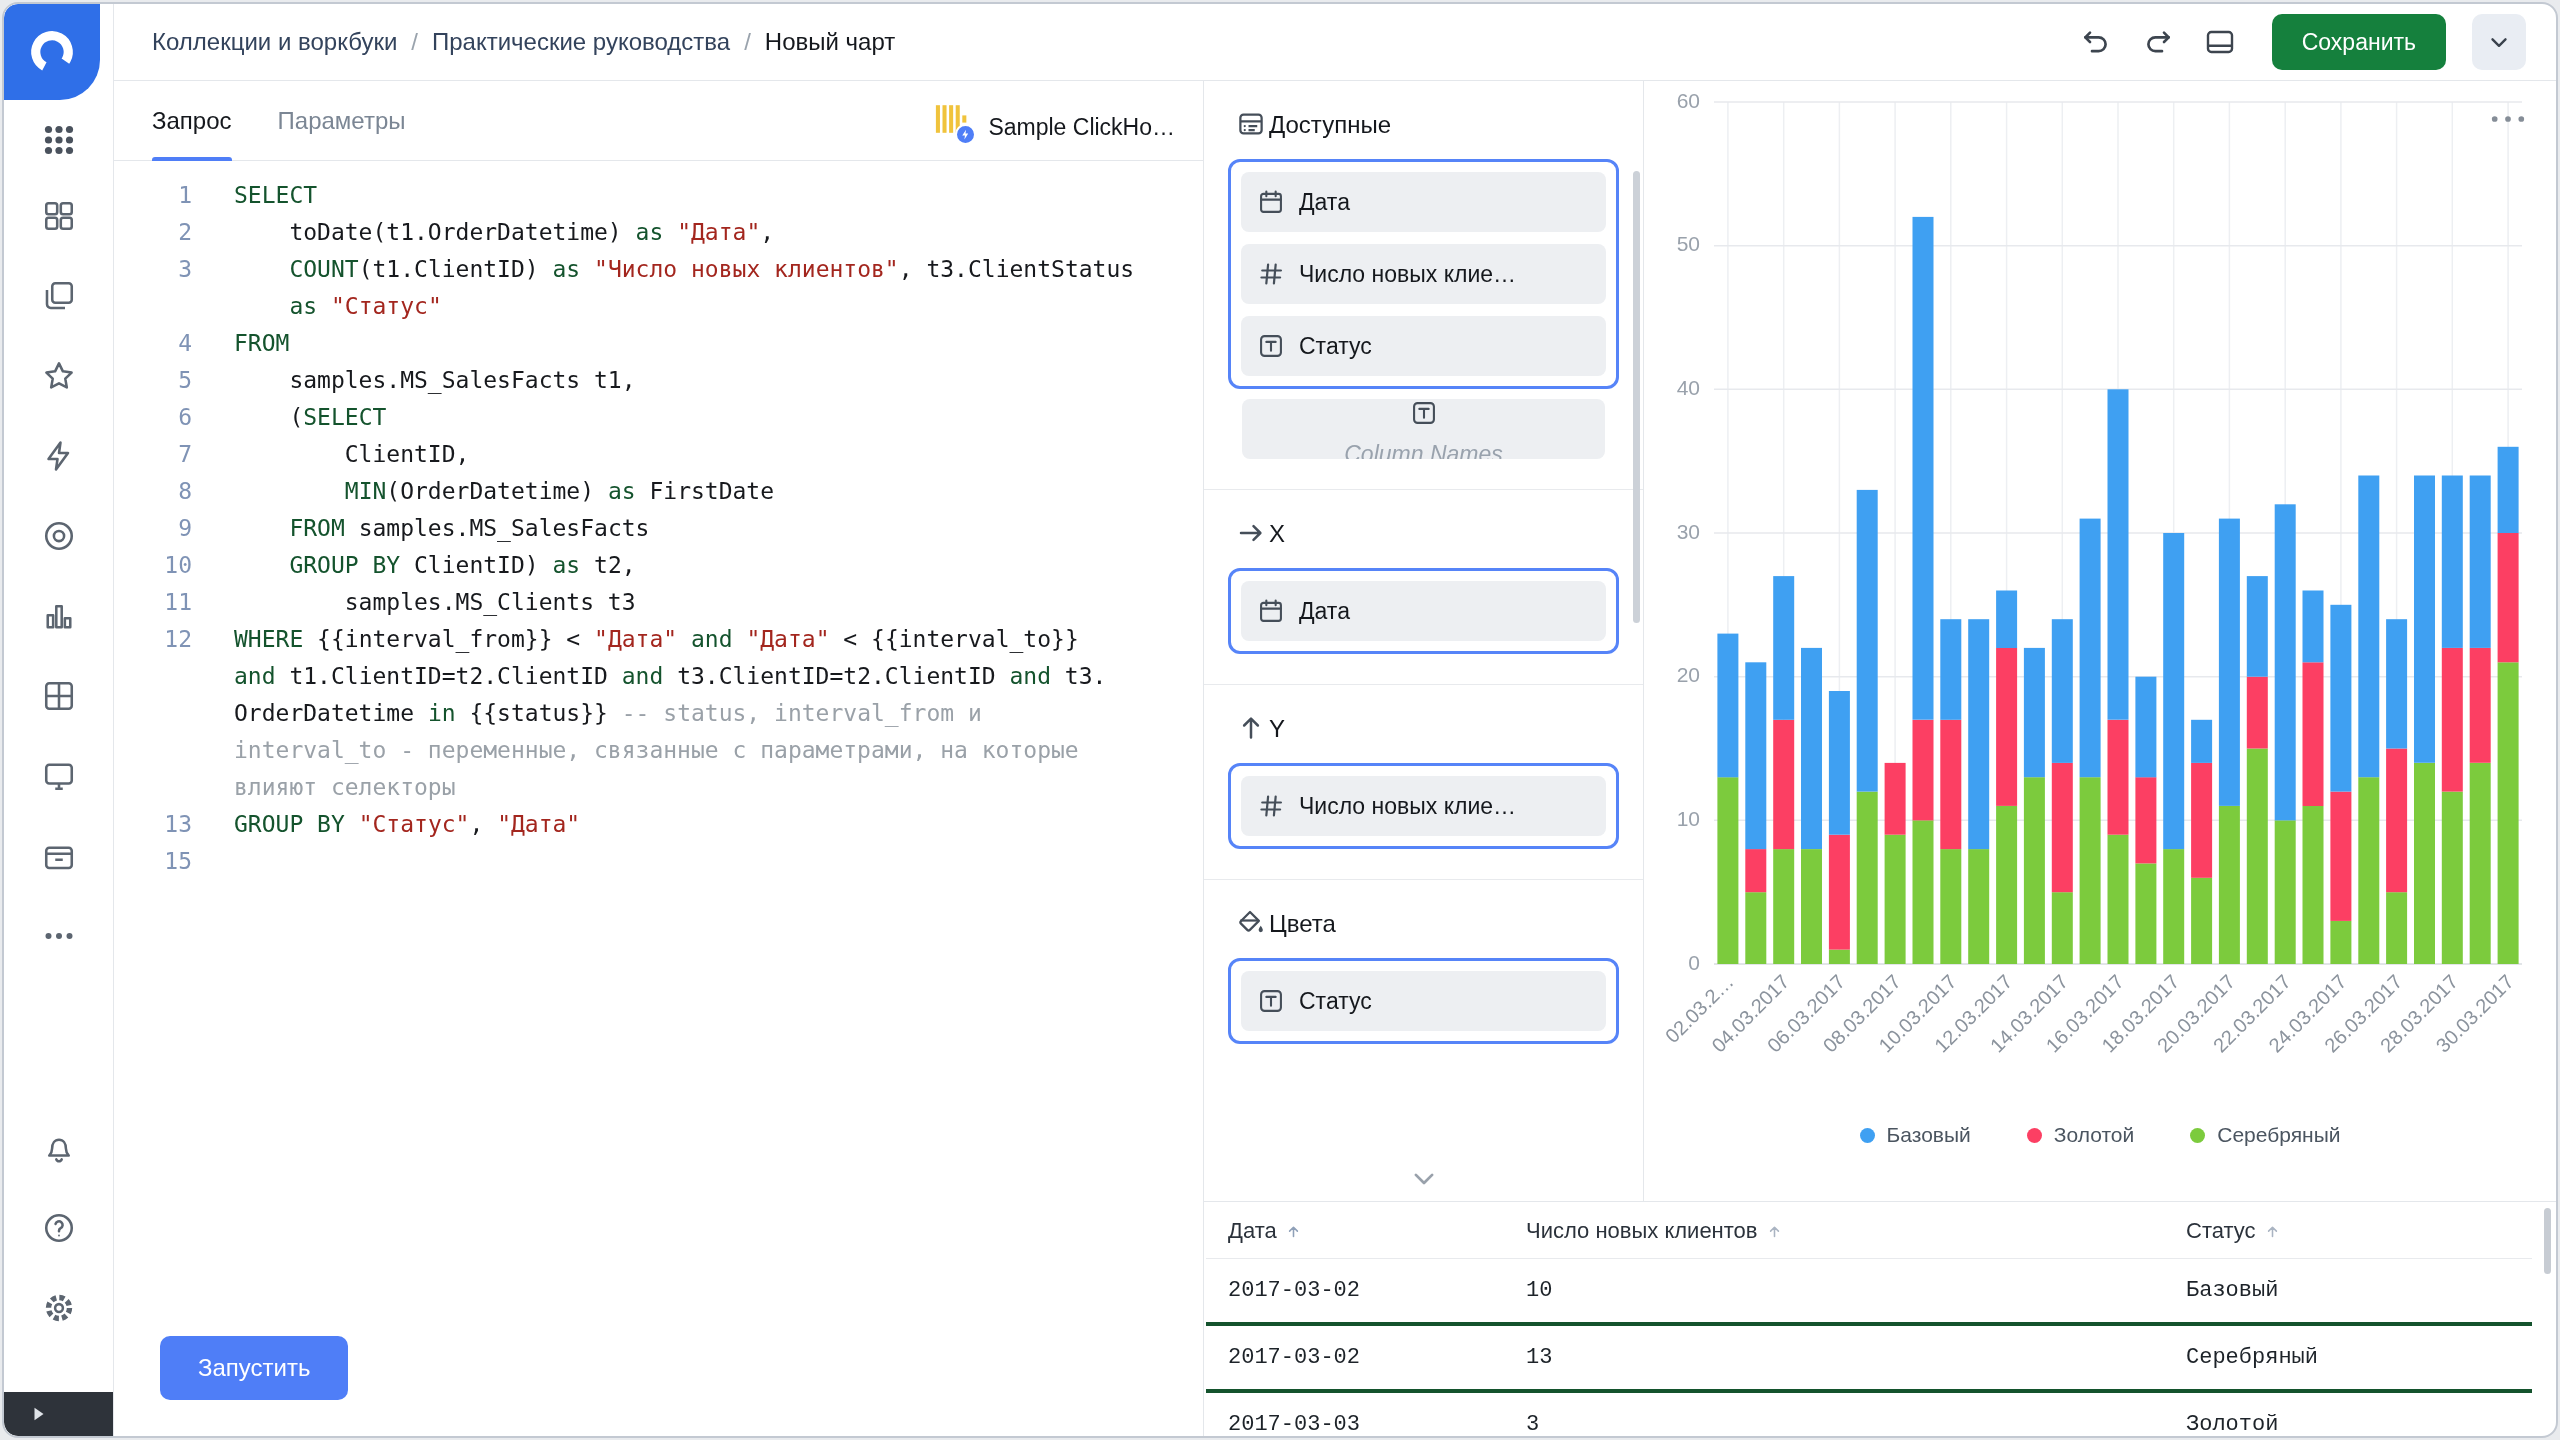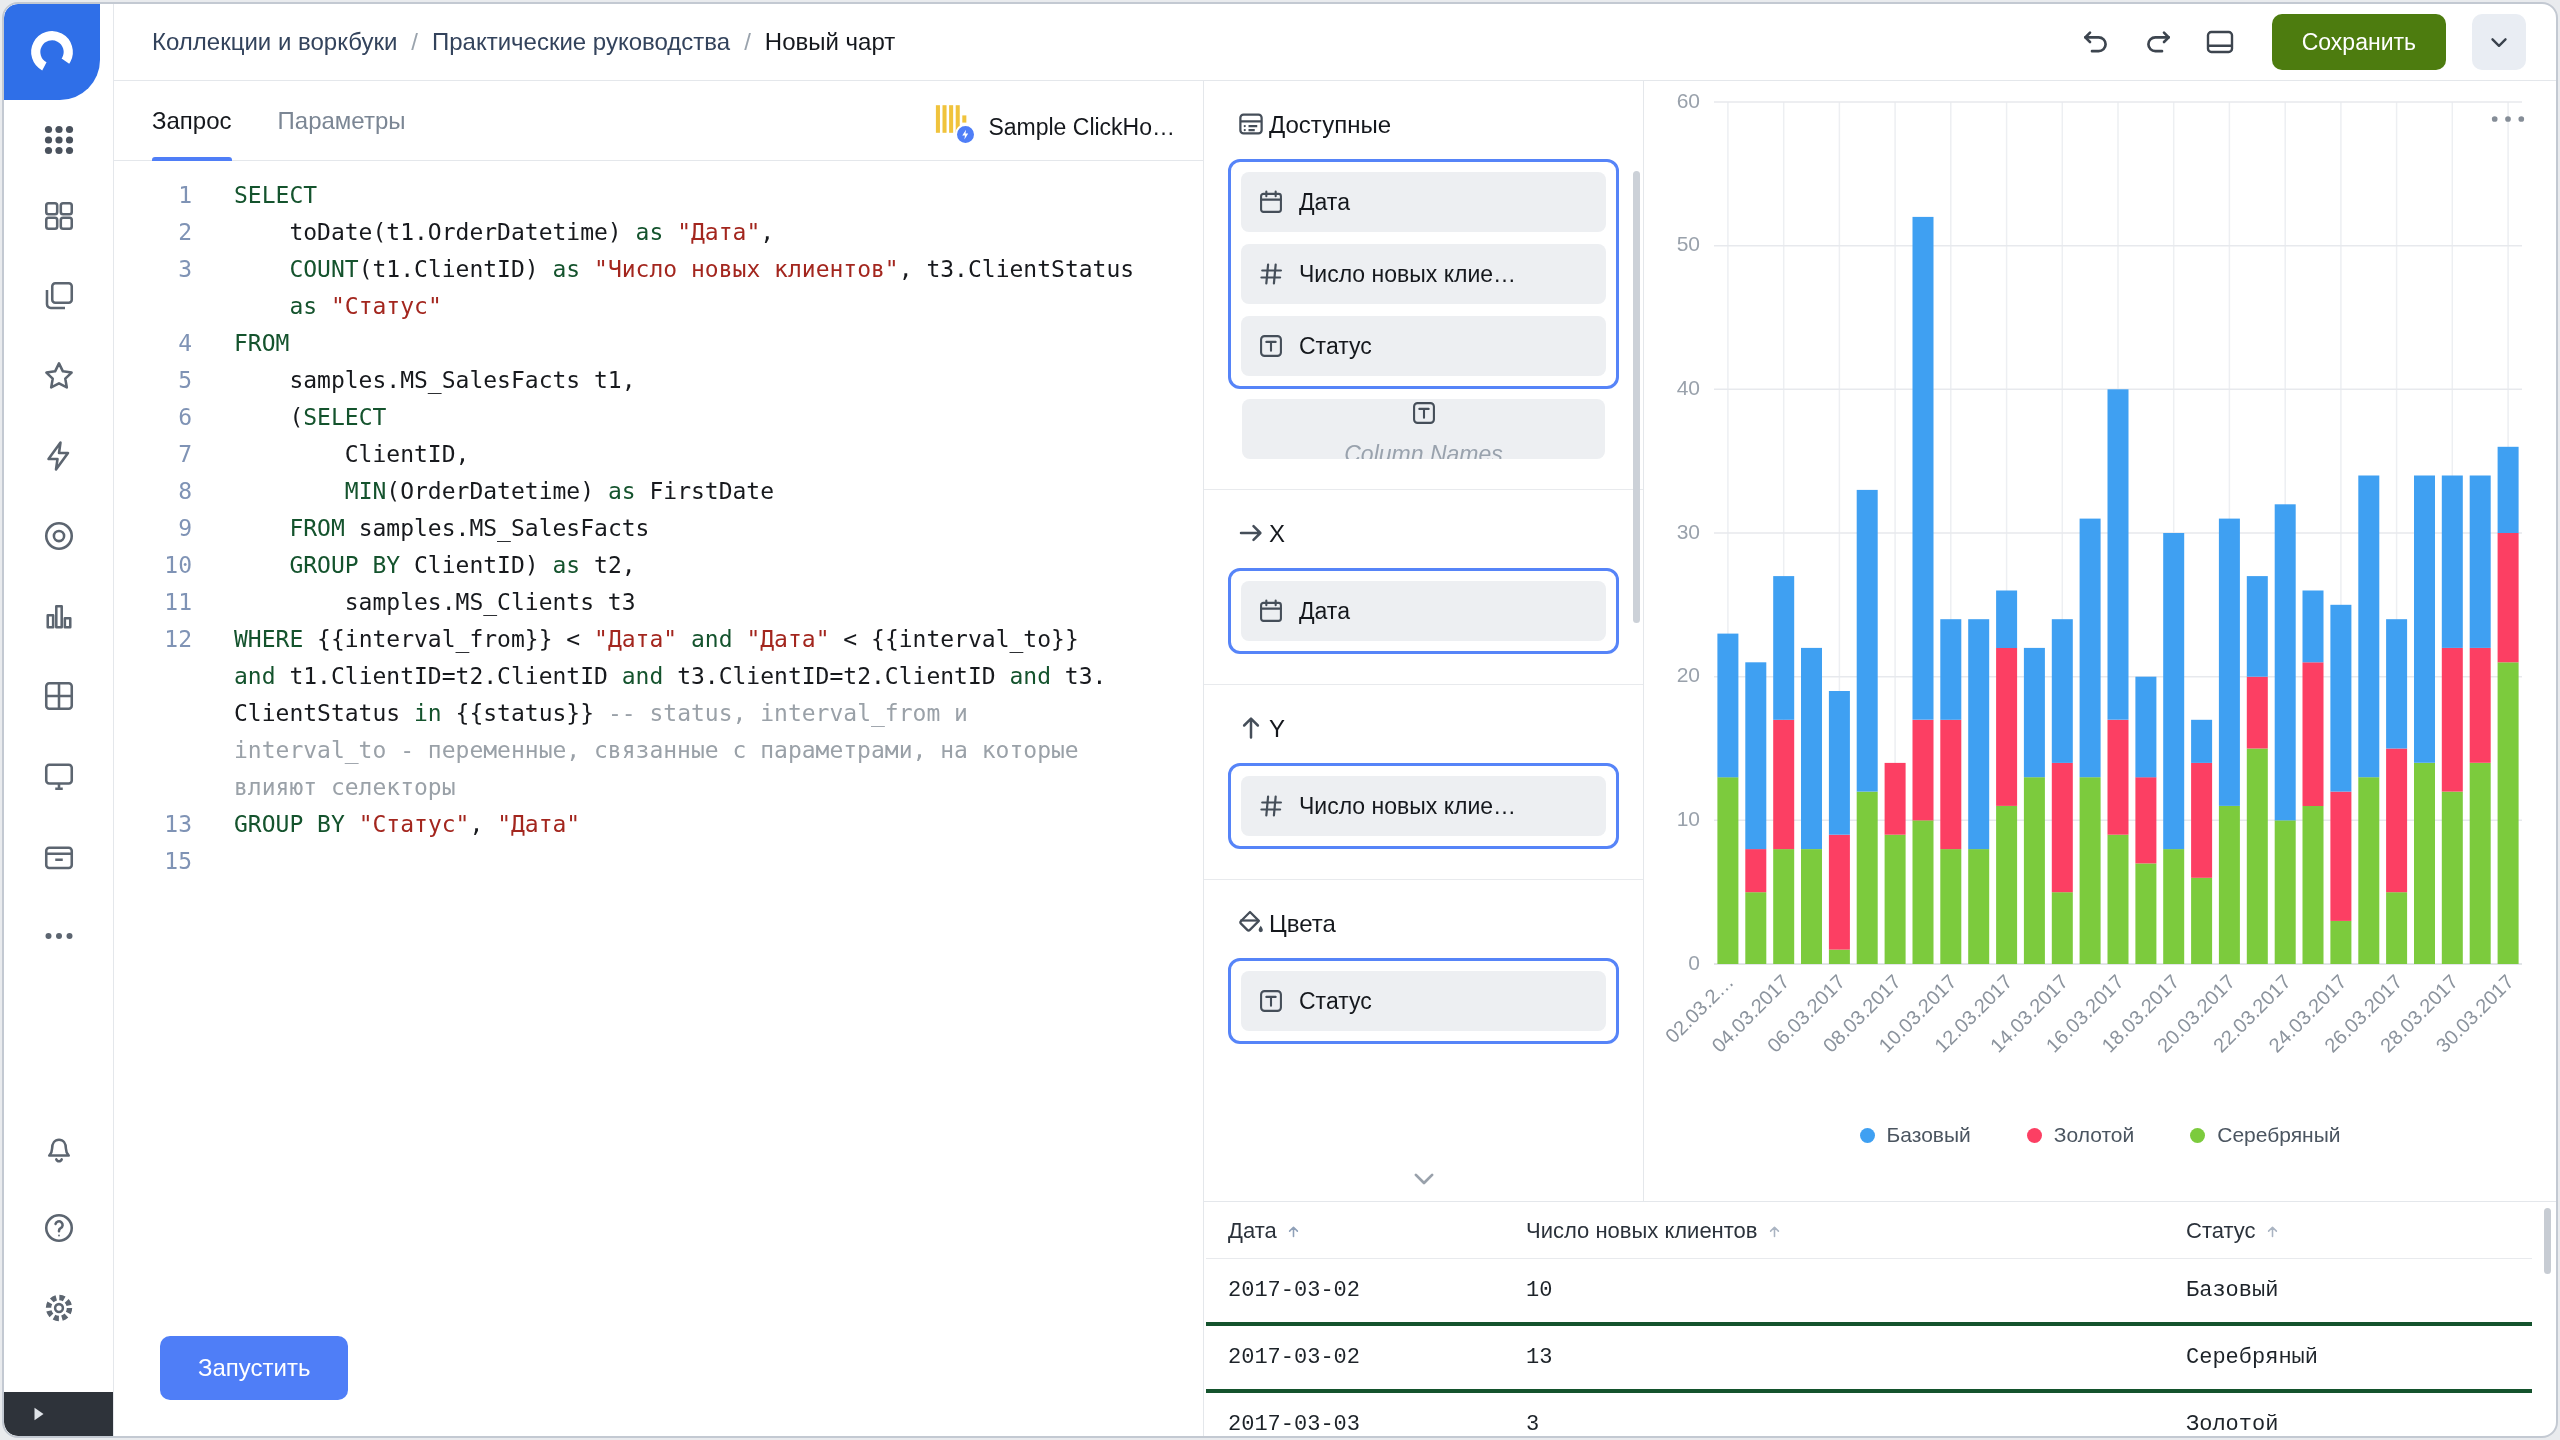--- a/index.html
+++ b/index.html
@@ -17,21 +17,21 @@
 
 .content{flex:1;display:flex;flex-direction:column;min-width:0;}
 .header{height:77px;flex:none;border-bottom:1px solid #e4e7eb;display:flex;align-items:center;padding:0 30px 0 38px;}
 .breadcrumb{display:flex;align-items:center;gap:14px;font-size:24px;}
 .bc-link{color:#33435c;cursor:pointer;text-decoration:none;}
 .bc-sep{color:#9aa3ad;}
 .bc-current{color:#15181d;}
 .header-actions{margin-left:auto;display:flex;align-items:center;gap:26px;}
 .hbtn{width:36px;height:36px;display:flex;align-items:center;justify-content:center;cursor:pointer;background:none;border:none;}
 .hbtn svg{width:32px;height:32px;}
-.save-btn{height:56px;padding:0 30px;border:none;border-radius:10px;background:#4d7c0f;color:#fff;font-size:23px;font-family:inherit;cursor:pointer;margin-left:8px;}
+.save-btn{height:56px;padding:0 30px;border:none;border-radius:10px;background:#15803d;color:#fff;font-size:23px;font-family:inherit;cursor:pointer;margin-left:8px;}
 .save-caret{height:56px;width:54px;border:none;border-radius:10px;background:#e9edf3;display:flex;align-items:center;justify-content:center;cursor:pointer;}
 .save-caret svg{width:26px;height:26px;}
 
 .body-row{flex:1;display:flex;min-height:0;}
 .query-panel{width:1090px;flex:none;border-right:1px solid #e4e7eb;display:flex;flex-direction:column;position:relative;}
 .tabs-row{height:80px;flex:none;border-bottom:1px solid #e4e7eb;display:flex;align-items:center;padding:0 28px 0 38px;}
 .tab{position:relative;height:100%;display:flex;align-items:center;font-size:24px;color:#15181d;margin-right:46px;cursor:pointer;}
 .tab.inactive{color:#7b8694;}
 .tab.active::after{content:"";position:absolute;left:0;right:0;bottom:-1px;height:4px;border-radius:3px 3px 0 0;background:#4f7ef7;}
 .conn-chip{margin-left:auto;display:flex;align-items:flex-end;gap:16px;font-size:23px;color:#15181d;cursor:pointer;}
@@ -290,21 +290,21 @@
               <div class="code-line">
                 <div class="code-num">12</div>
                 <div class="code-text"><span class="kw">WHERE</span><span class="pl"> {{interval_from}} &lt; </span><span class="str">"Дата"</span><span class="pl"> </span><span class="kw">and</span><span class="pl"> </span><span class="str">"Дата"</span><span class="pl"> &lt; {{interval_to}}</span></div>
               </div>
               <div class="code-line">
                 <div class="code-num"></div>
                 <div class="code-text"><span class="kw">and</span><span class="pl"> t1.ClientID=t2.ClientID </span><span class="kw">and</span><span class="pl"> t3.ClientID=t2.ClientID </span><span class="kw">and</span><span class="pl"> t3.</span></div>
               </div>
               <div class="code-line">
                 <div class="code-num"></div>
-                <div class="code-text"><span class="pl">ClientStatus </span><span class="kw">in</span><span class="pl"> {{status}} </span><span class="cm">-- status, interval_from и</span></div>
+                <div class="code-text"><span class="pl">OrderDatetime </span><span class="kw">in</span><span class="pl"> {{status}} </span><span class="cm">-- status, interval_from и</span></div>
               </div>
               <div class="code-line">
                 <div class="code-num"></div>
                 <div class="code-text"><span class="cm">interval_to - переменные, связанные с параметрами, на которые</span></div>
               </div>
               <div class="code-line">
                 <div class="code-num"></div>
                 <div class="code-text"><span class="cm">влияют селекторы</span></div>
               </div>
               <div class="code-line">

